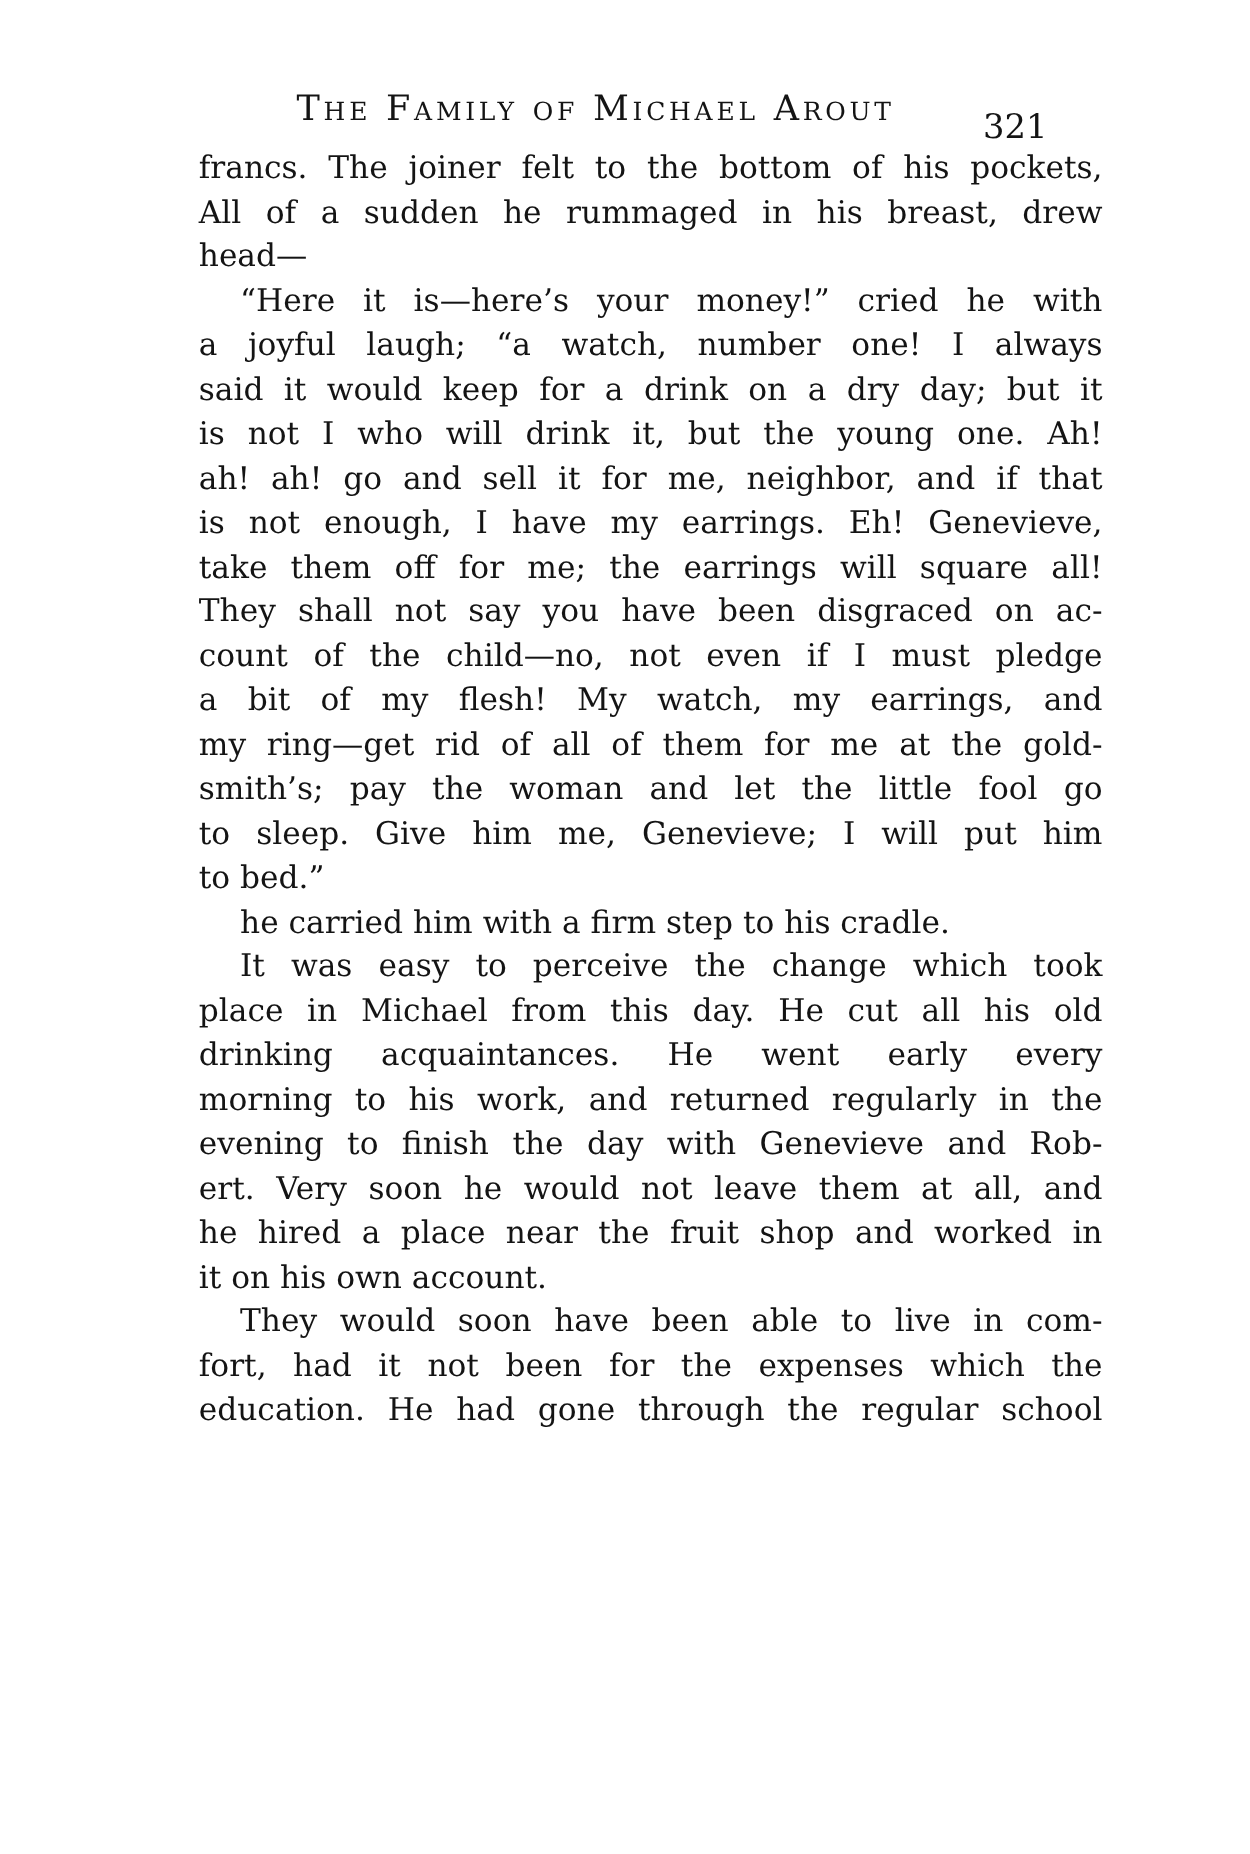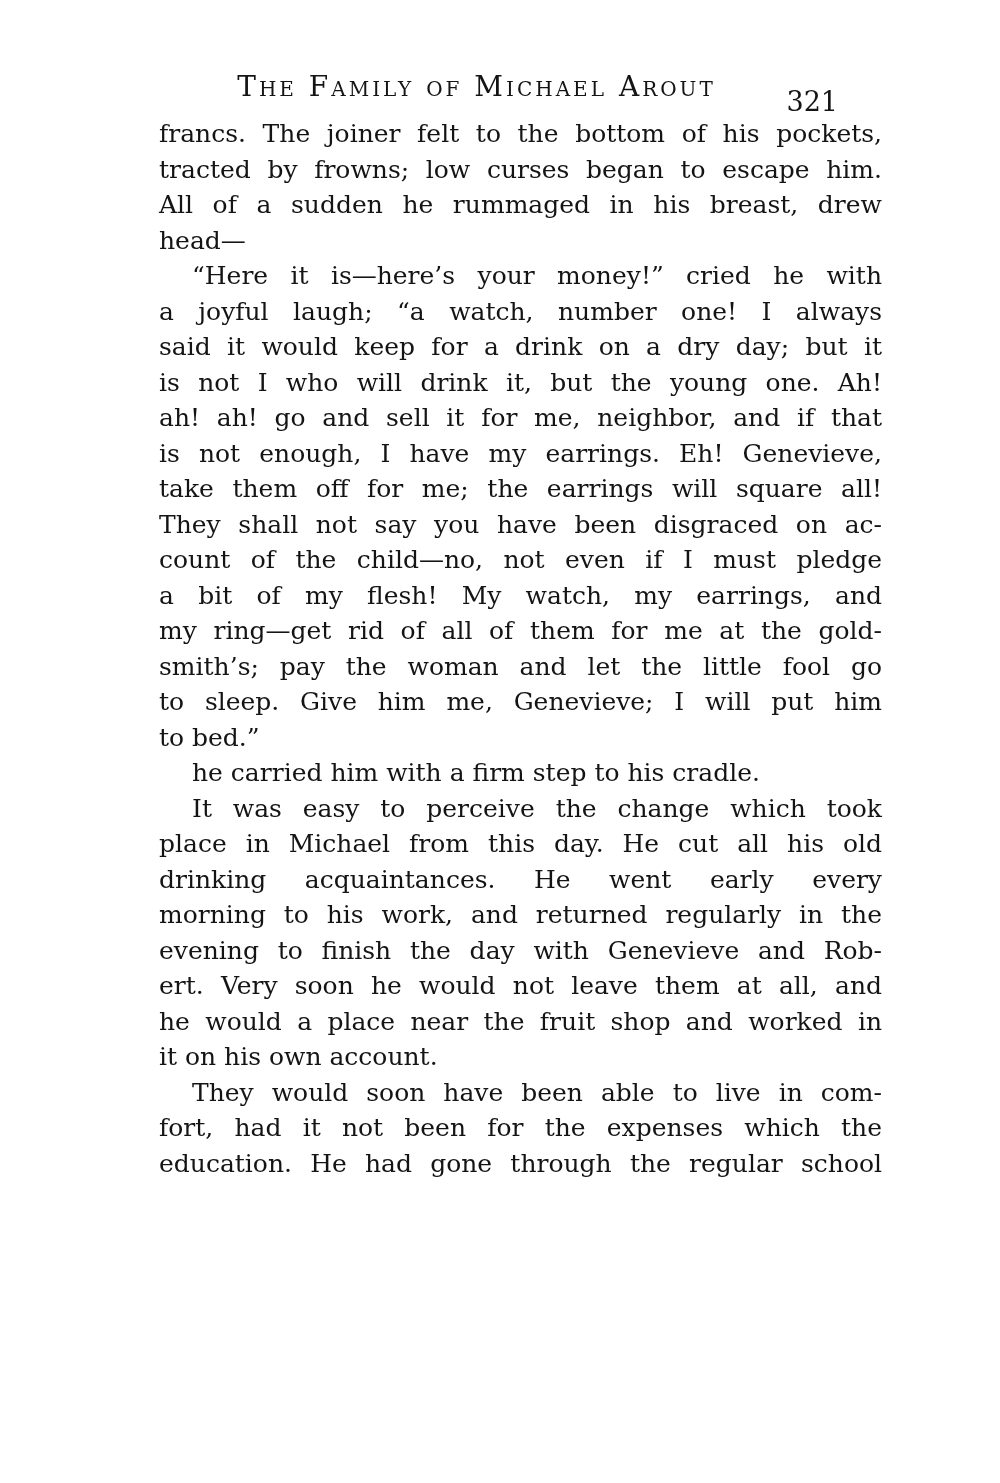--- a/index.html
+++ b/index.html
@@ -64,21 +64,20 @@
 <body>
 
 <div class="page">
   <div class="running-header">
     <div class="running-title">The Family of Michael Arout</div>
     <div class="page-number">321</div>
   </div>
   <div class="text-block" id="text-block">
       <div class="para">
         <div class="line">francs.  The joiner felt to the bottom of his pockets,</div>
-        <div class="line">tracted by frowns; low curses began to escape him.</div>
         <div class="line">All of a sudden he rummaged in his breast, drew</div>
         <div class="line short">head—</div>
       </div>
       <div class="para indent">
         <div class="line">“Here it is—here’s your money!” cried he with</div>
         <div class="line">a joyful laugh; “a watch, number one!  I always</div>
         <div class="line">said it would keep for a drink on a dry day; but it</div>
         <div class="line">is not I who will drink it, but the young one.  Ah!</div>
         <div class="line">ah! ah! go and sell it for me, neighbor, and if that</div>
         <div class="line">is not enough, I have my earrings.  Eh! Genevieve,</div>
@@ -94,21 +93,21 @@
       <div class="para indent">
         <div class="line short">he carried him with a firm step to his cradle.</div>
       </div>
       <div class="para indent">
         <div class="line">It was easy to perceive the change which took</div>
         <div class="line">place in Michael from this day.  He cut all his old</div>
         <div class="line">drinking acquaintances.  He went early every</div>
         <div class="line">morning to his work, and returned regularly in the</div>
         <div class="line">evening to finish the day with Genevieve and Rob-</div>
         <div class="line">ert.  Very soon he would not leave them at all, and</div>
-        <div class="line">he would a place near the fruit shop and worked in</div>
+        <div class="line">he hired a place near the fruit shop and worked in</div>
         <div class="line short">it on his own account.</div>
       </div>
       <div class="para indent">
         <div class="line">They would soon have been able to live in com-</div>
         <div class="line">fort, had it not been for the expenses which the</div>
         <div class="line">education.  He had gone through the regular school</div>
       </div>
     </div>
 </div>
 

